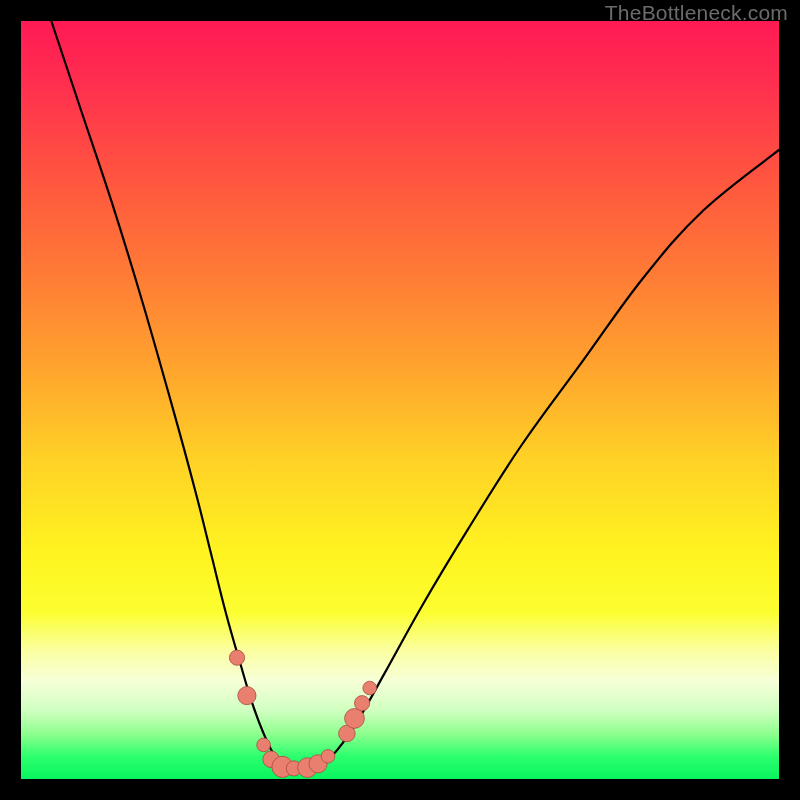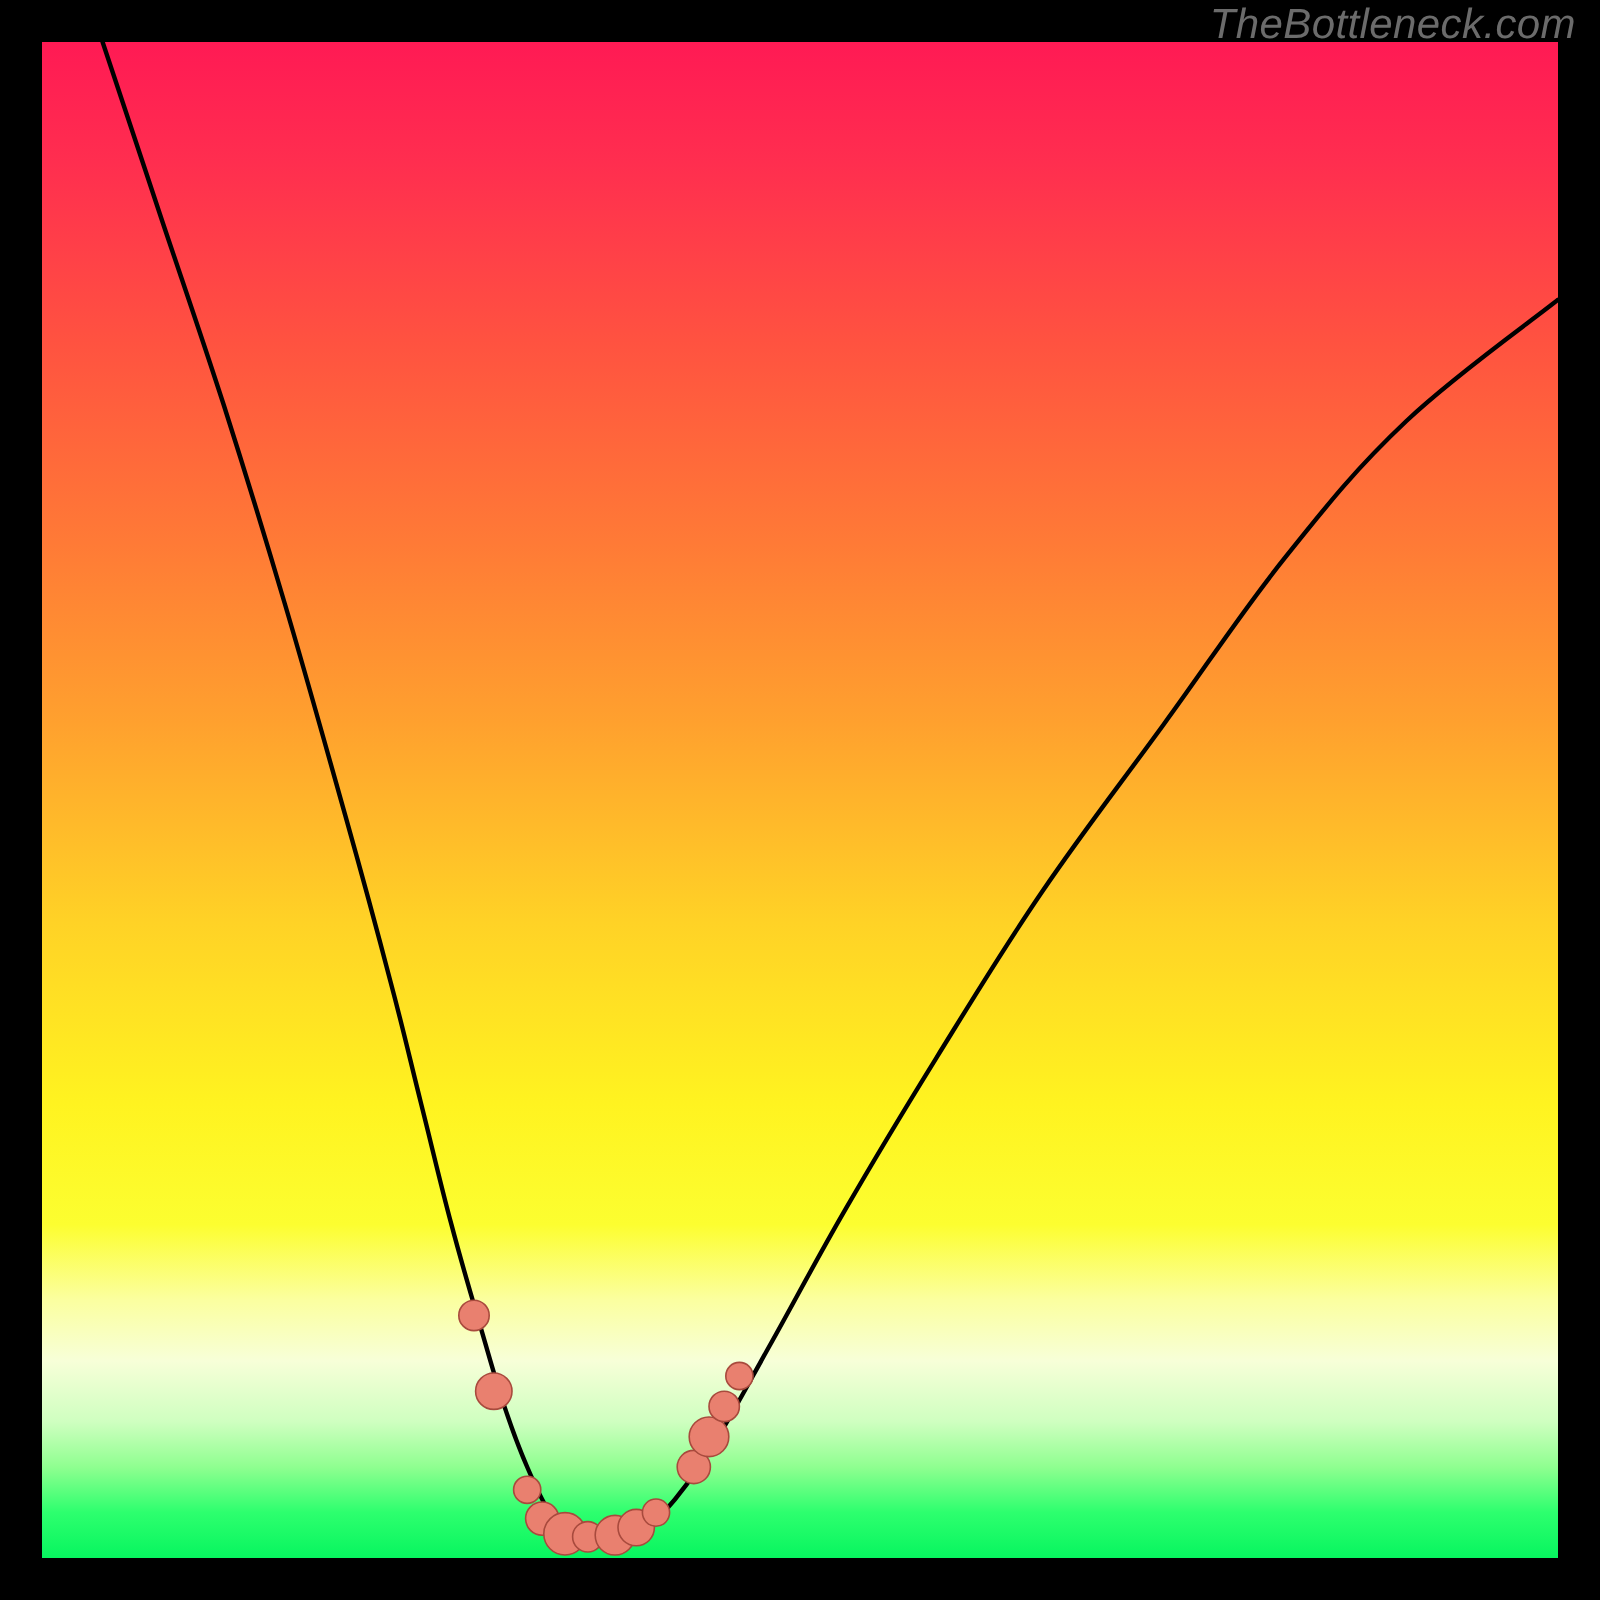--- a/index.html
+++ b/index.html
@@ -49,21 +49,20 @@
   }
   .watermark {
     position: absolute;
     top: 1px;
     right: 12px;
     color: #6b6b6b;
     font-size: 21px;
     letter-spacing: 0.2px;
     font-weight: 500;
     font-family: Arial, Helvetica, sans-serif;
-    font-style: italic;
   }
   svg.curve {
     position: absolute;
     left: 0; top: 0;
     width: 758px; height: 758px;
   }
   .stroke-main {
     fill: none;
     stroke: #000;
     stroke-width: 2.2;

